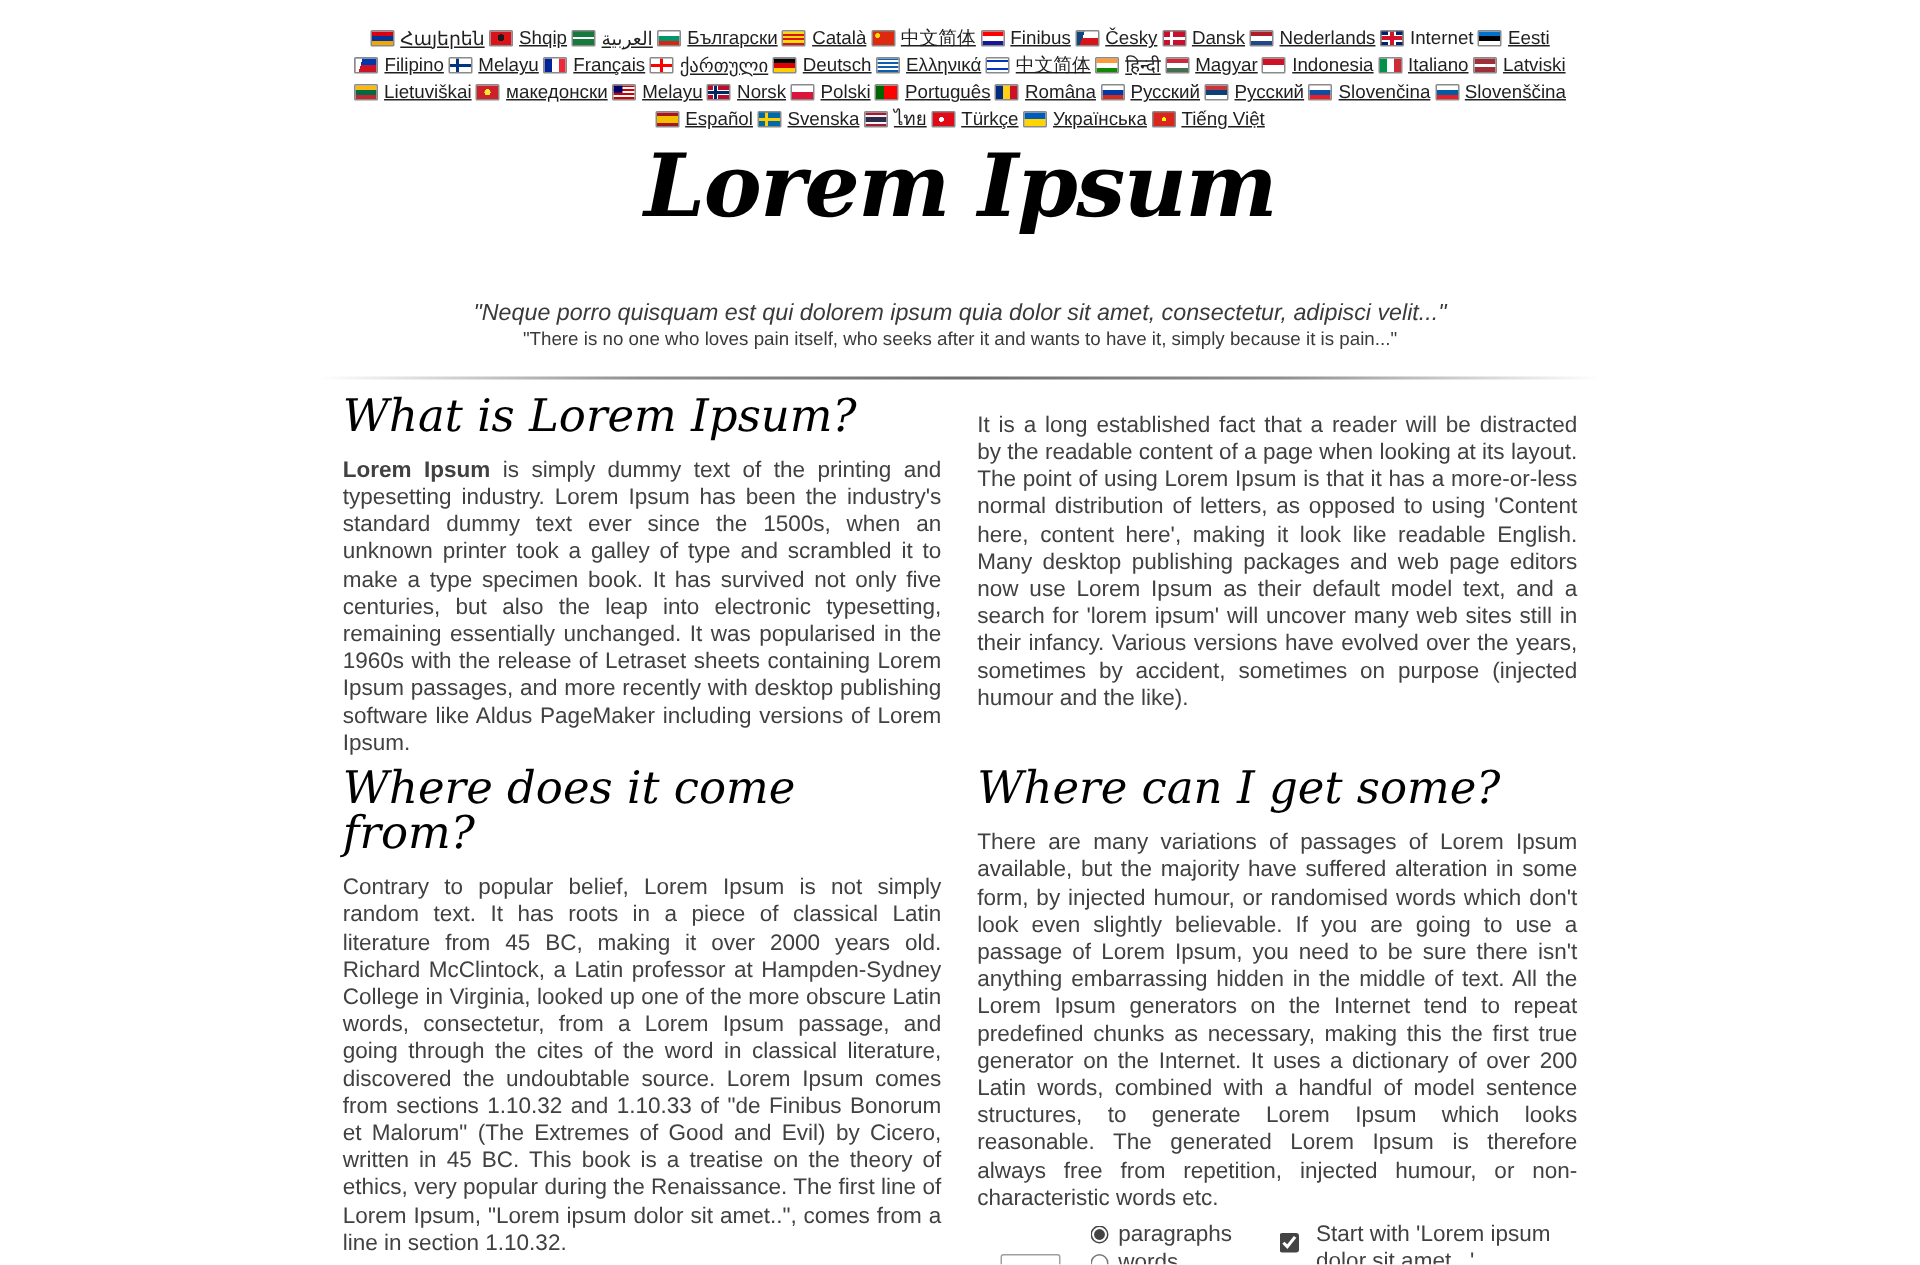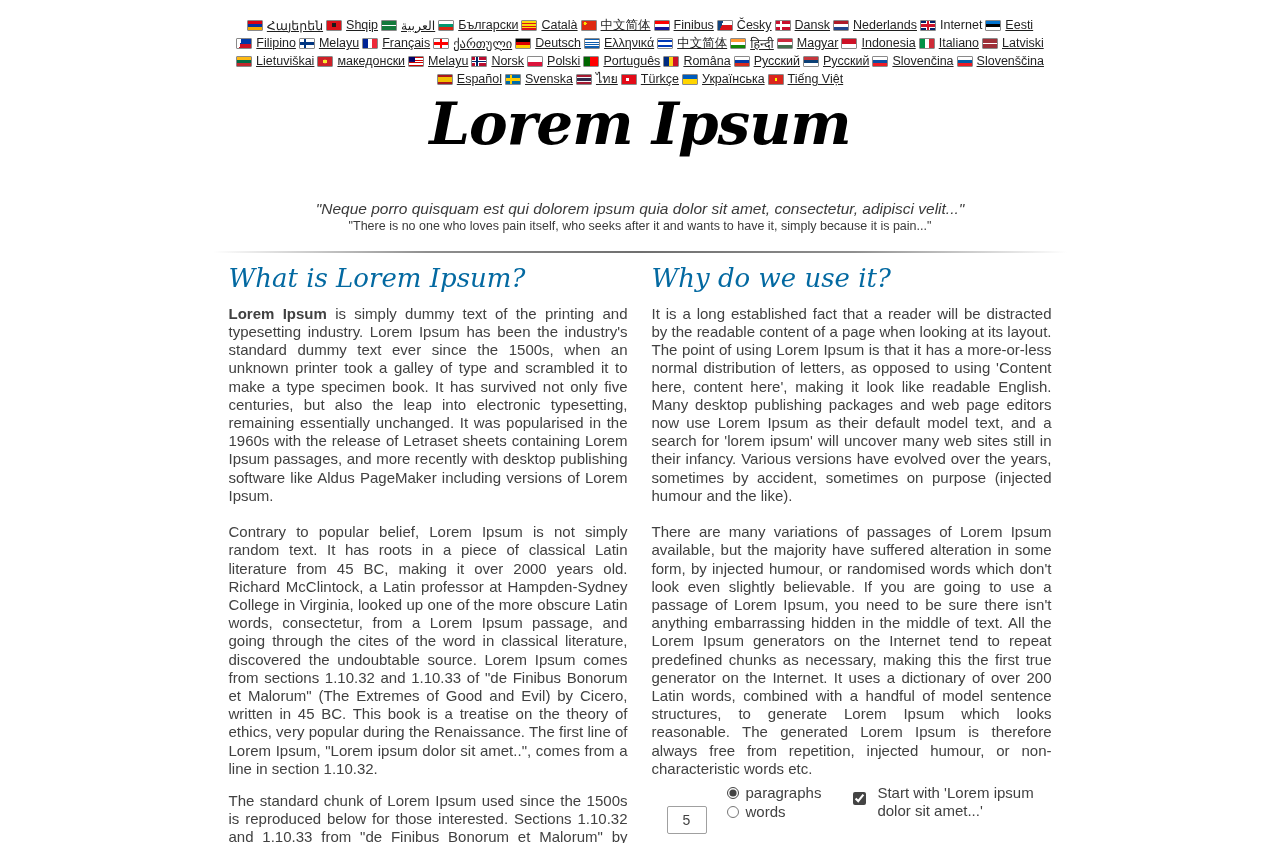--- a/index.html
+++ b/index.html
@@ -18,21 +18,21 @@
          font-family:"DejaVu Serif",serif;font-style:italic;font-weight:600;
          font-size:58px;color:#000;letter-spacing:-1px;}
   .quote1{margin-top:20px;text-align:center;font-style:italic;font-size:15.5px;color:#3a3a3a;line-height:19px;}
   .quote2{text-align:center;font-size:12.5px;color:#3a3a3a;line-height:17px;}
   .divider{height:2px;margin:16px auto 0;width:854px;
            background:linear-gradient(90deg,rgba(120,120,120,0) 0%,#8f8f8f 25%,#6f6f6f 50%,#8f8f8f 75%,rgba(120,120,120,0) 100%);}
   
   .content{width:823px;margin:10px auto 0;}
   .grid{display:grid;grid-template-columns:399px 400px;column-gap:24px;row-gap:6px;}
   h2{margin:0;font-family:"DejaVu Serif",serif;font-style:italic;font-weight:500;
-     font-size:26px;line-height:30px;color:#0369a1;}
+     font-size:30px;line-height:30px;color:#000000;}
   .sec p{margin:12px 0 0;font-size:15px;line-height:18.2px;text-align:justify;color:#414141;}
   .sec p + p{margin-top:14px;}
   b.lead{color:#414141;}
   
   .gen{display:flex;margin-top:6px;font-size:15px;color:#414141;}
   .gen-count{width:34px;height:24px;margin:22px 0 0 15px;text-align:center;font-size:14px;
              color:#414141;border:1px solid #a0a0a0;border-radius:2px;background:#fff;
              font-family:"Liberation Sans",sans-serif;}
   .gen-opts{display:flex;flex-direction:column;margin-left:20px;row-gap:1px;}
   .opt{display:flex;align-items:center;gap:7px;line-height:18px;cursor:pointer;}
@@ -231,30 +231,31 @@
 
   <div class="content">
     <div class="grid">
 
       <section class="sec">
         <h2>What is Lorem Ipsum?</h2>
         <p><b class="lead">Lorem Ipsum</b><span> is simply dummy text of the printing and typesetting industry. Lorem Ipsum has been the industry's standard dummy text ever since the 1500s, when an unknown printer took a galley of type and scrambled it to make a type specimen book. It has survived not only five centuries, but also the leap into electronic typesetting, remaining essentially unchanged. It was popularised in the 1960s with the release of Letraset sheets containing Lorem Ipsum passages, and more recently with desktop publishing software like Aldus PageMaker including versions of Lorem Ipsum.</span></p>
       </section>
 
       <section class="sec">
-        <h2>Why do we use it?</h2>
         <p>It is a long established fact that a reader will be distracted by the readable content of a page when looking at its layout. The point of using Lorem Ipsum is that it has a more-or-less normal distribution of letters, as opposed to using 'Content here, content here', making it look like readable English. Many desktop publishing packages and web page editors now use Lorem Ipsum as their default model text, and a search for 'lorem ipsum' will uncover many web sites still in their infancy. Various versions have evolved over the years, sometimes by accident, sometimes on purpose (injected humour and the like).</p>
       </section>
 
       <section class="sec">
+        <h2>Where does it come from?</h2>
         <p>Contrary to popular belief, Lorem Ipsum is not simply random text. It has roots in a piece of classical Latin literature from 45 BC, making it over 2000 years old. Richard McClintock, a Latin professor at Hampden-Sydney College in Virginia, looked up one of the more obscure Latin words, consectetur, from a Lorem Ipsum passage, and going through the cites of the word in classical literature, discovered the undoubtable source. Lorem Ipsum comes from sections 1.10.32 and 1.10.33 of "de Finibus Bonorum et Malorum" (The Extremes of Good and Evil) by Cicero, written in 45 BC. This book is a treatise on the theory of ethics, very popular during the Renaissance. The first line of Lorem Ipsum, "Lorem ipsum dolor sit amet..", comes from a line in section 1.10.32.</p>
         <p>The standard chunk of Lorem Ipsum used since the 1500s is reproduced below for those interested. Sections 1.10.32 and 1.10.33 from "de Finibus Bonorum et Malorum" by Cicero are also reproduced in their exact original form, accompanied by English versions from the 1914 translation by H. Rackham.</p>
       </section>
 
       <section class="sec">
+        <h2>Where can I get some?</h2>
         <p>There are many variations of passages of Lorem Ipsum available, but the majority have suffered alteration in some form, by injected humour, or randomised words which don't look even slightly believable. If you are going to use a passage of Lorem Ipsum, you need to be sure there isn't anything embarrassing hidden in the middle of text. All the Lorem Ipsum generators on the Internet tend to repeat predefined chunks as necessary, making this the first true generator on the Internet. It uses a dictionary of over 200 Latin words, combined with a handful of model sentence structures, to generate Lorem Ipsum which looks reasonable. The generated Lorem Ipsum is therefore always free from repetition, injected humour, or non-characteristic words etc.</p>
 
         <div class="gen">
           <input class="gen-count" type="text" value="5" style="">
           <div class="gen-opts">
               <label class="opt">
                 <input type="radio" name="unit" checked="" style="">
                 <span>paragraphs</span>
               </label>
               <label class="opt">

